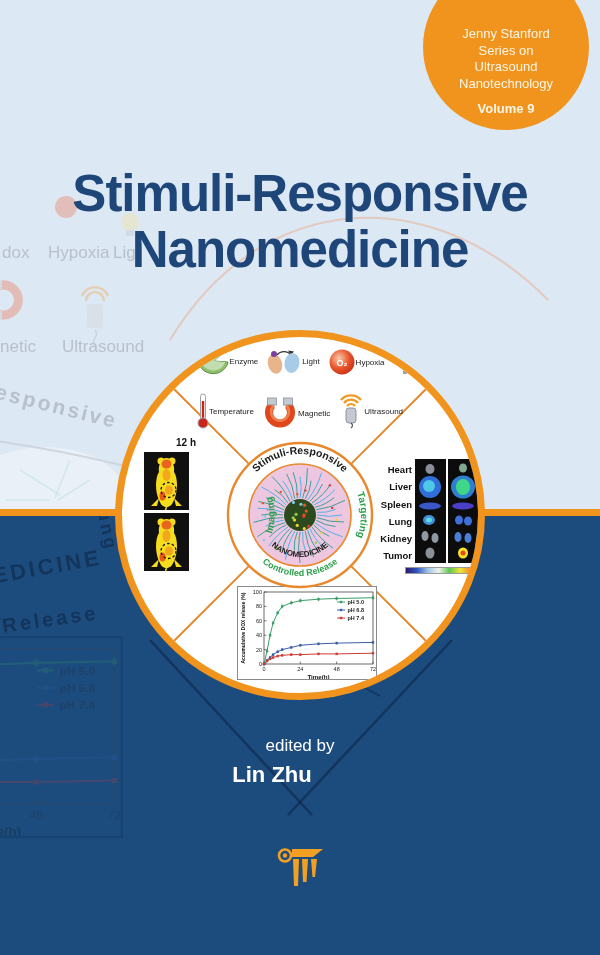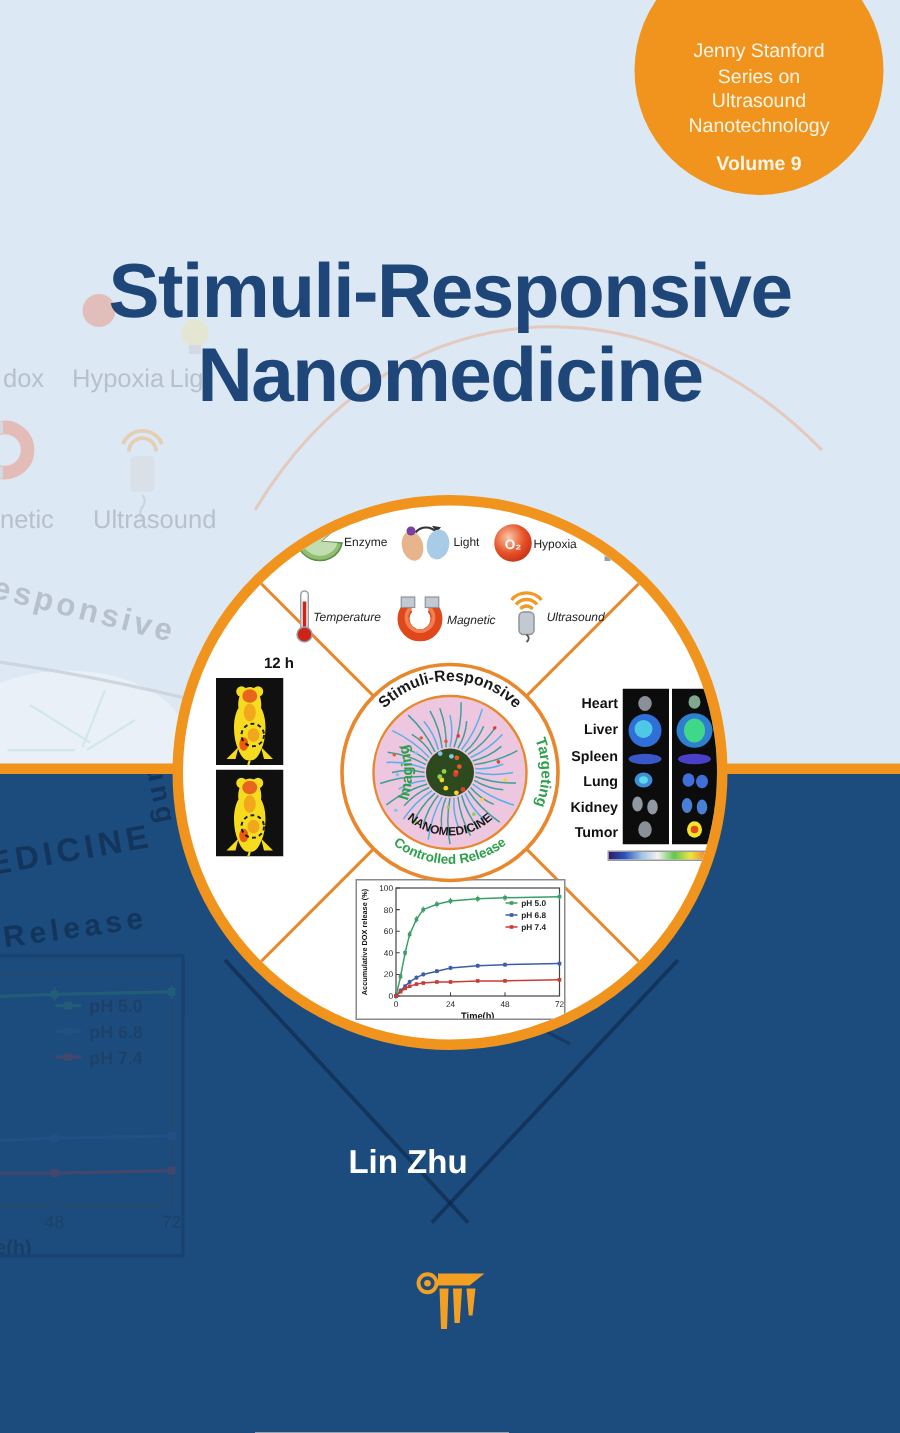--- a/index.html
+++ b/index.html
@@ -226,20 +226,21 @@
           <text x="109.5" y="17" font-size="5.5" font-weight="bold" fill="#222">pH 5.0</text>
           <line x1="99" y1="23" x2="107" y2="23" stroke="#3b5ea8" stroke-width="1"></line>
           <rect x="101.8" y="21.8" width="2.4" height="2.4" fill="#3b5ea8"></rect>
           <text x="109.5" y="25" font-size="5.5" font-weight="bold" fill="#222">pH 6.8</text>
           <line x1="99" y1="31" x2="107" y2="31" stroke="#cc3b33" stroke-width="1"></line>
           <rect x="101.8" y="29.8" width="2.4" height="2.4" fill="#cc3b33"></rect>
           <text x="109.5" y="33" font-size="5.5" font-weight="bold" fill="#222">pH 7.4</text>
         </svg>
     </div>
 
+    <div class="edited-by">edited by</div>
     <div class="editor">Lin Zhu</div>
 
     <svg class="logo" width="52" height="50" viewBox="0 0 52 50">
       <g fill="#f2a024">
         <polygon points="20,1 51,1 41,9 20,9"></polygon>
         <polygon points="21,11 27,11 26,38 22,38"></polygon>
         <polygon points="30,11 36,11 34.5,34 31,34"></polygon>
         <polygon points="39,11 45,11 43,29 40.5,29"></polygon>
       </g>
       <circle cx="13" cy="7.5" r="6" fill="none" stroke="#f2a024" stroke-width="2.6"></circle>
@@ -312,21 +313,21 @@
               <line x1="22" y1="4" x2="19" y2="7"></line>
           </g>
           <circle cx="12" cy="13" r="9" fill="#f5e03a" stroke="#e0b918" stroke-width="1"></circle>
           <path d="M 9,21 L 15,21 L 14,26 L 10,26 Z" fill="#b9bec6"></path>
           <rect x="10" y="26" width="4" height="3" fill="#989ea8"></rect>
         </svg>
         <div class="lbl">Light</div>
       </div>
     </div>
 
-    <div class="stim-row" style="top:55px;font-style:italic;">
+    <div class="stim-row" style="top:55px;">
       <div class="stim">
         <svg width="12" height="36" viewBox="0 0 12 36">
           <rect x="3.5" y="1" width="5" height="26" rx="2.5" fill="#fff" stroke="#9aa0a8" stroke-width="1"></rect>
           <rect x="4.8" y="8" width="2.4" height="20" fill="#cc2418"></rect>
           <circle cx="6" cy="30" r="5" fill="#cc2418" stroke="#9aa0a8" stroke-width="1"></circle>
         </svg>
         <div class="lbl">Temperature</div>
       </div>
       <div class="stim">
         <svg width="36" height="32" viewBox="0 0 36 32">

